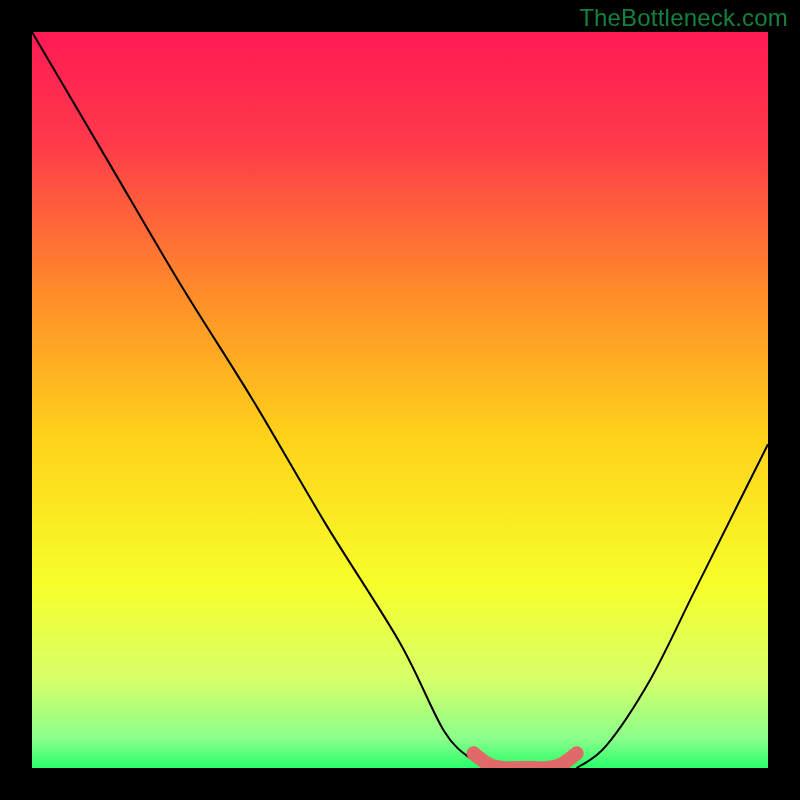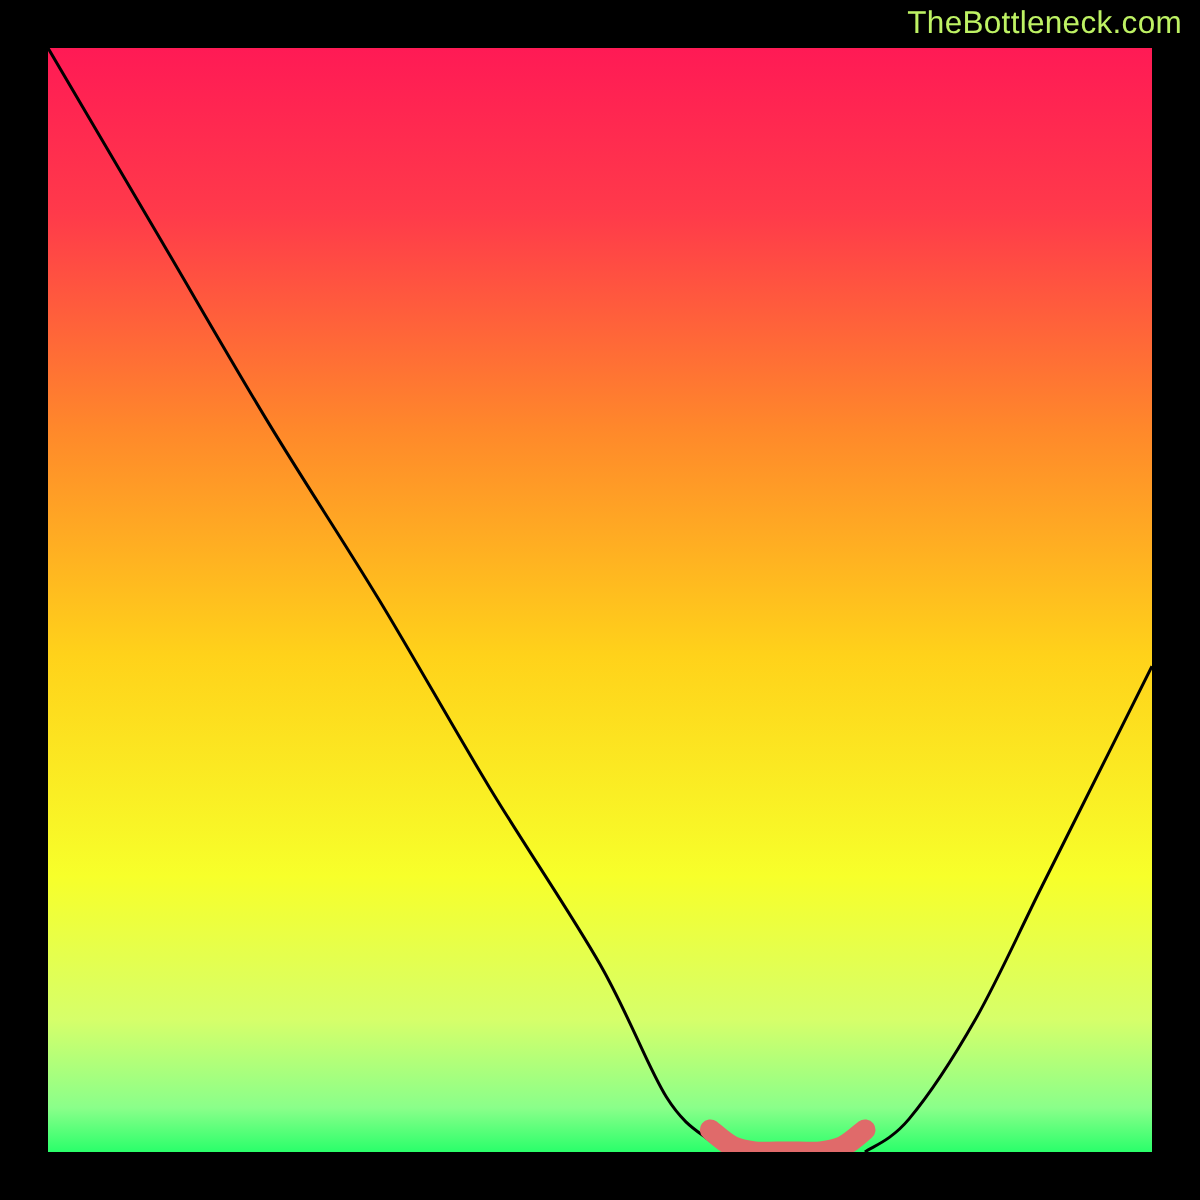--- a/index.html
+++ b/index.html
@@ -16,22 +16,22 @@
     top: 0;
     left: 0;
     width: 800px;
     height: 800px;
     background: #000;
   }
   .watermark {
     position: absolute;
     top: 4px;
     right: 12px;
-    color: #bef264;
-    font-size: 21px;
+    color: #15803d;
+    font-size: 24px;
     font-weight: 500;
     letter-spacing: 0.2px;
     user-select: none;
     z-index: 4;
   }
   .plot {
     position: absolute;
     top: 32px;
     left: 32px;
     width: 736px;

